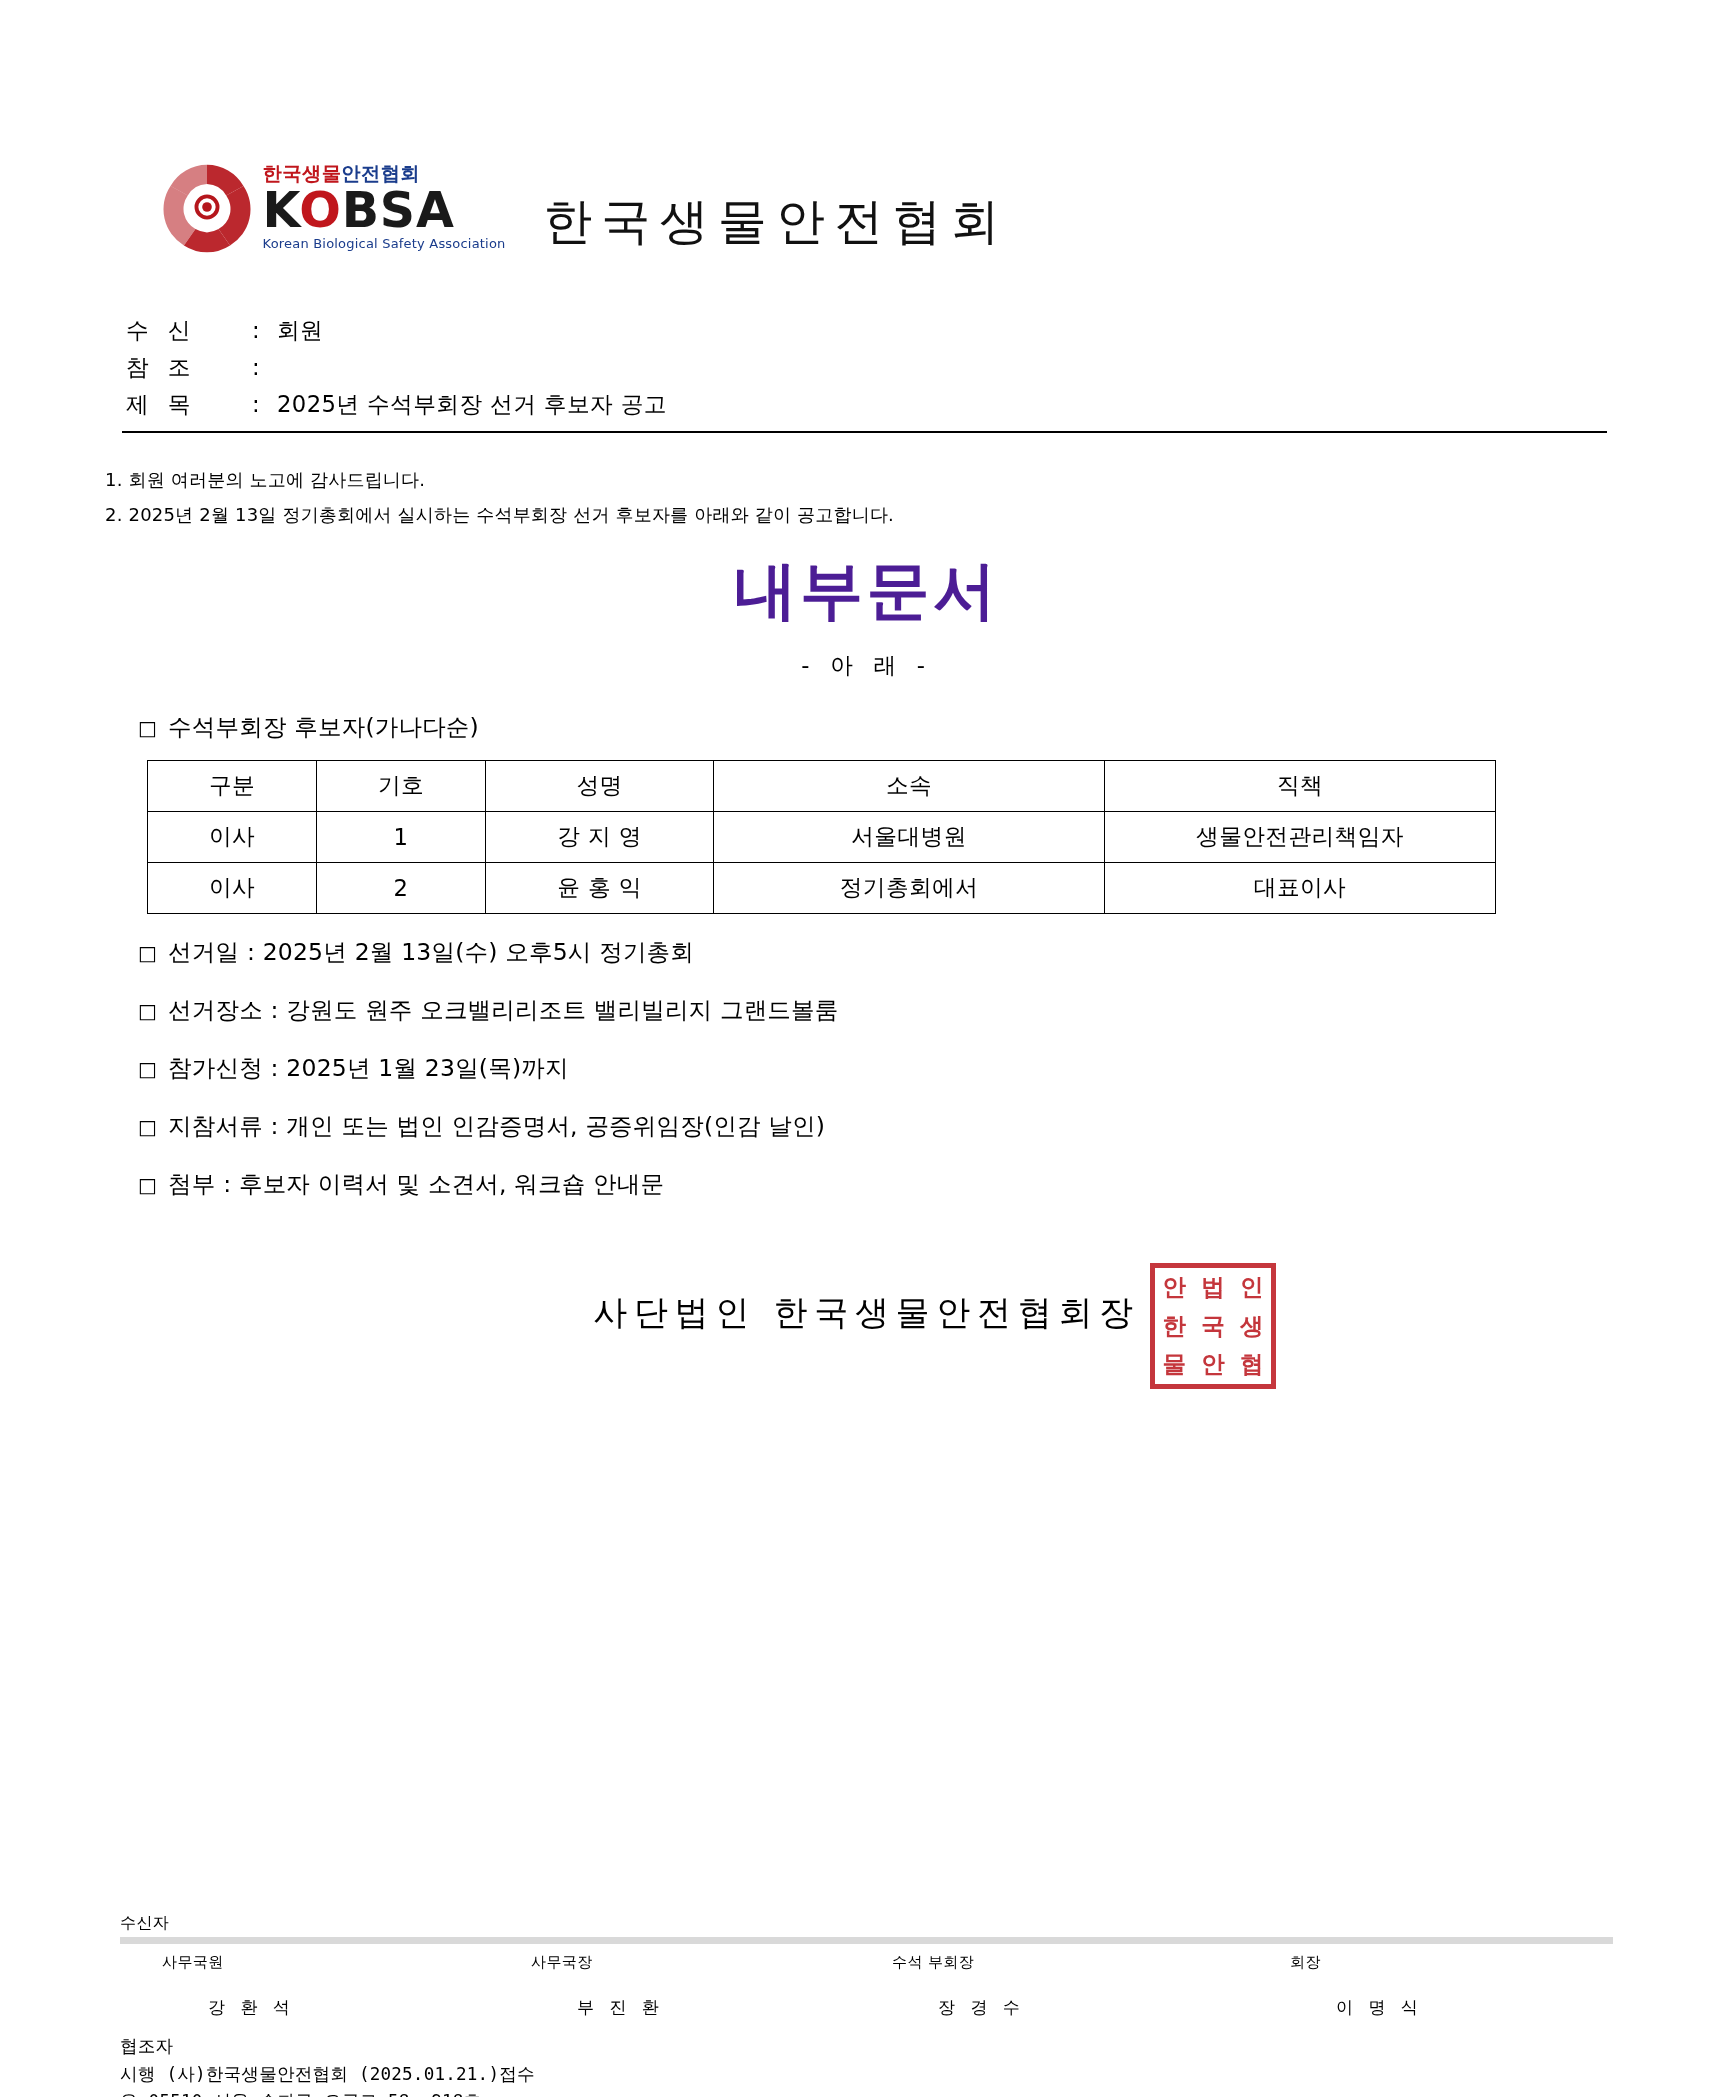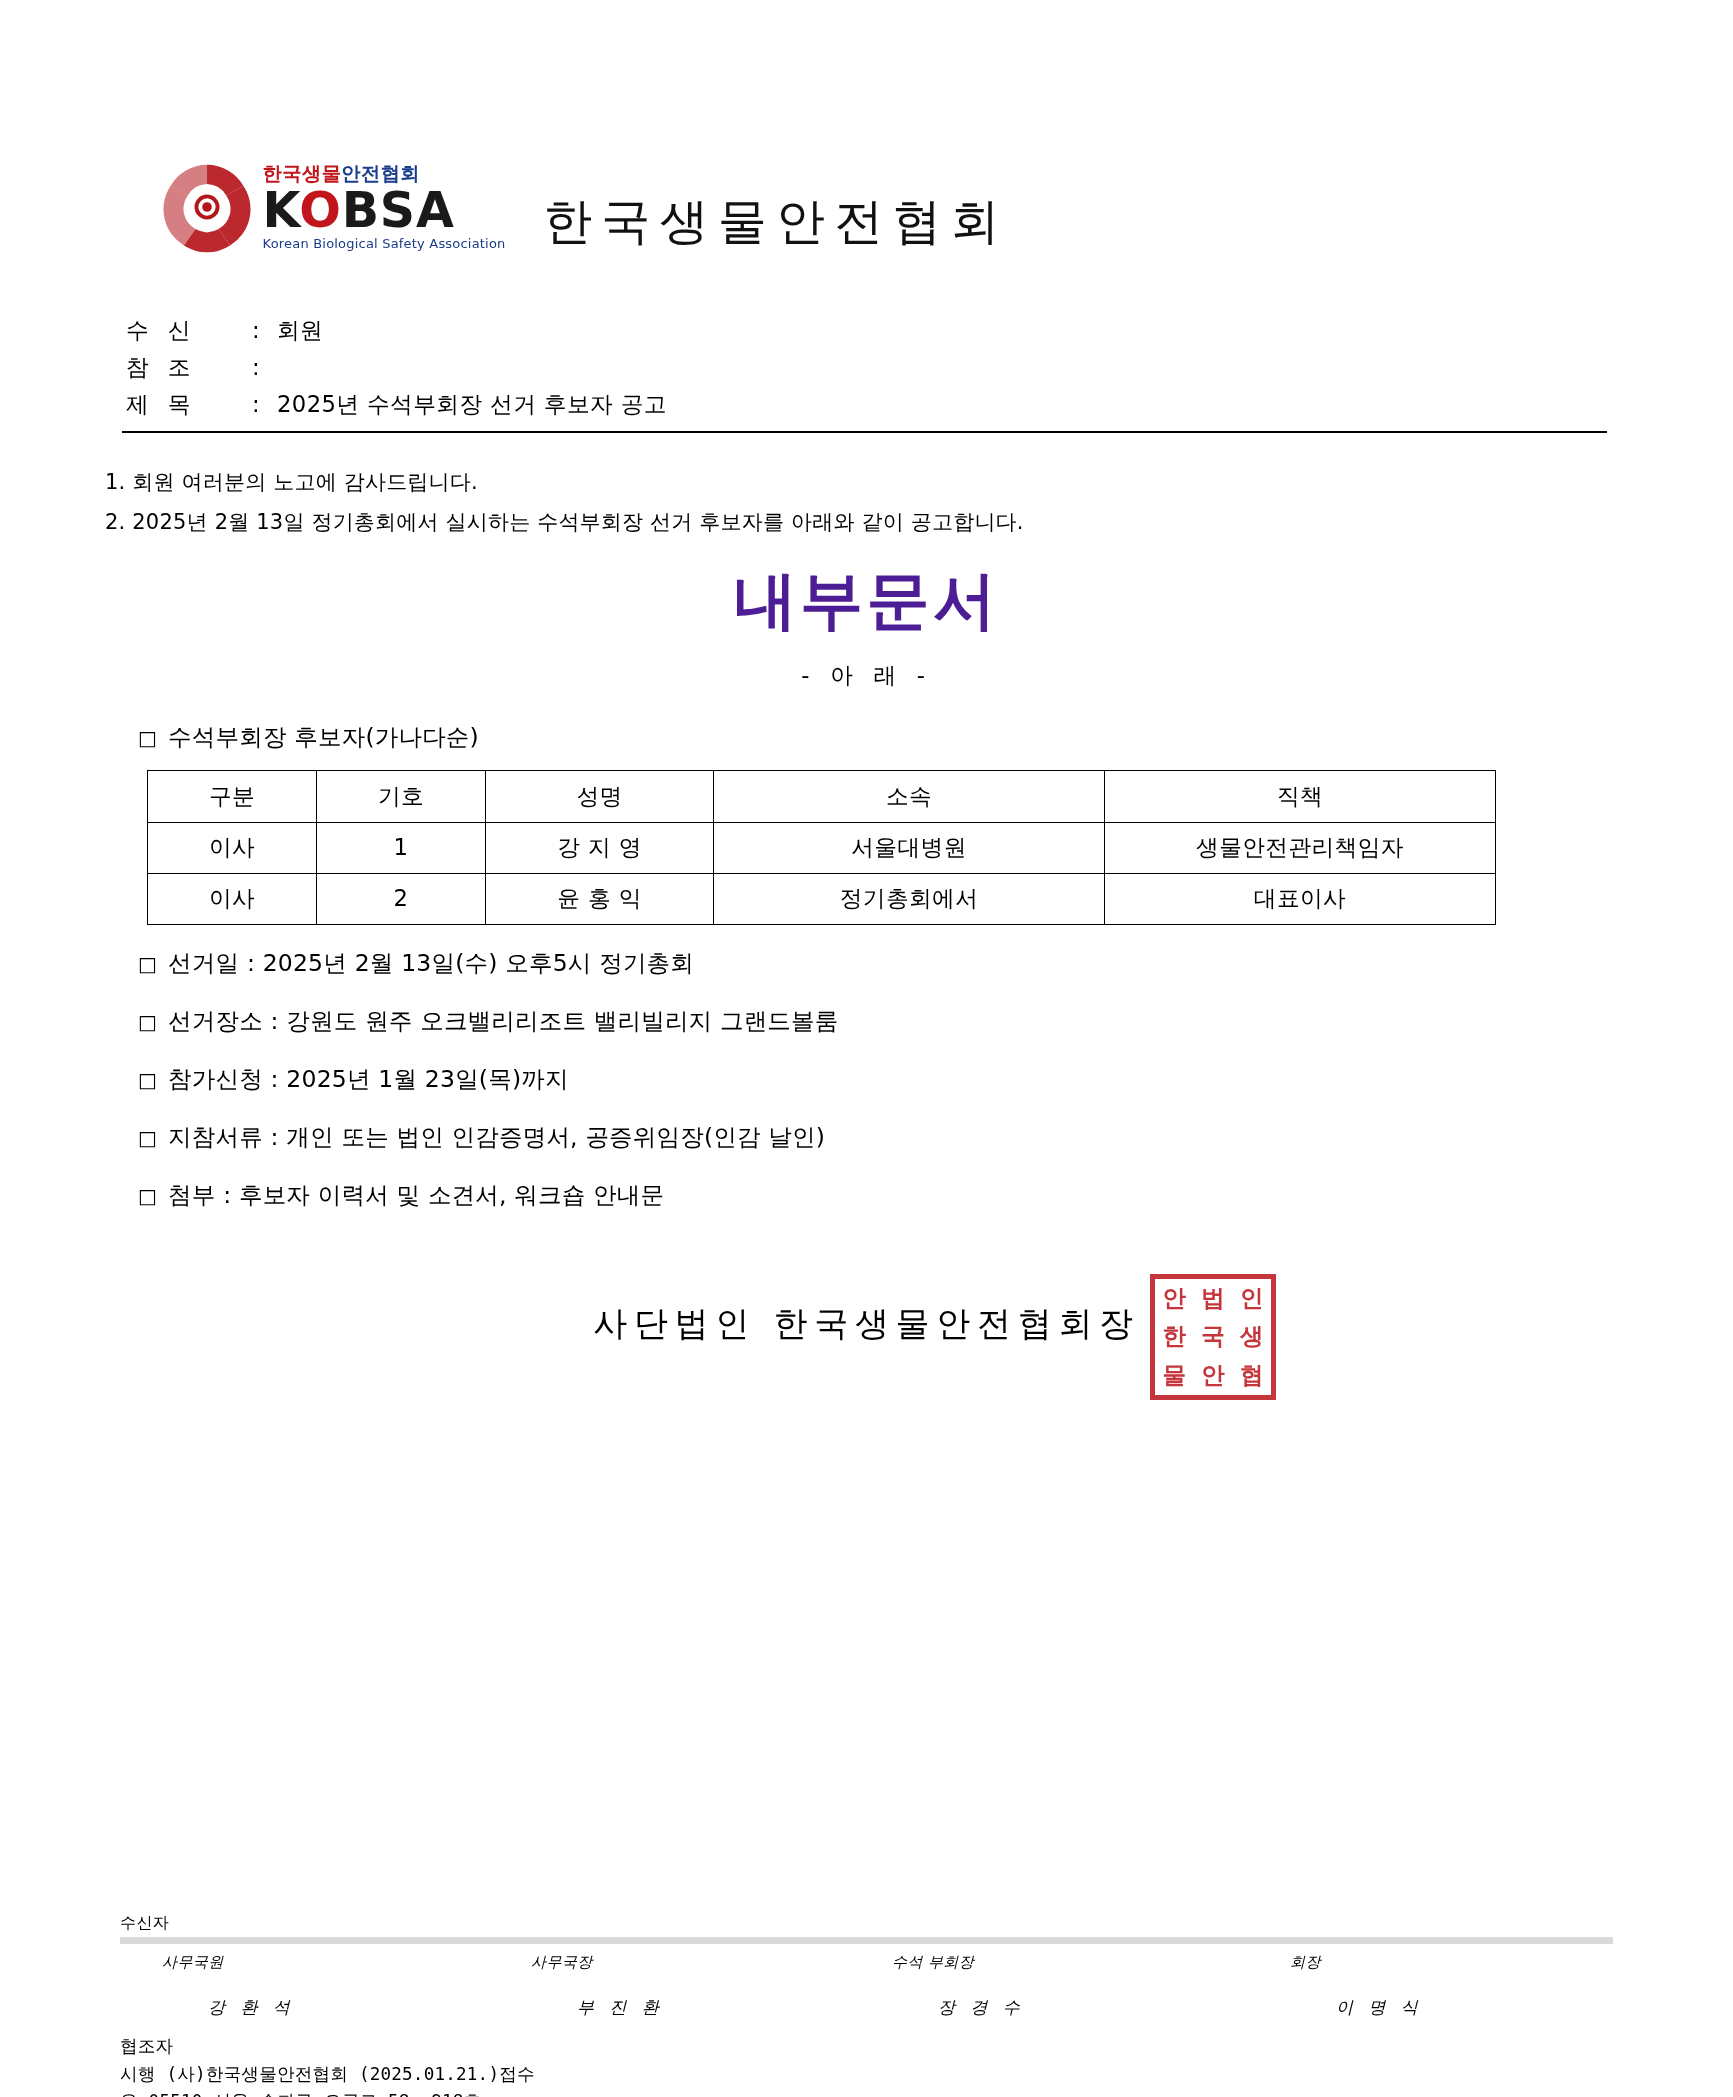--- a/index.html
+++ b/index.html
@@ -91,21 +91,21 @@
 
   .rule {
     margin: 9.2px 126px 0 122px;
     height: 1.7px;
     background: #000000;
   }
 
   
   .body-paras {
     margin: 31px 109px 0 105px;
-    font-size: 21px;
+    font-size: 18px;
     line-height: 1.78;
     letter-spacing: 0.2px;
   }
   .para { margin-bottom: 2.5px; }
 
   
   .watermark {
     text-align: center;
     margin-top: 17px;
     font-size: 63px;
@@ -206,21 +206,20 @@
   }
   .f-bar {
     margin: 3.4px 120px 0 120px;
     height: 6.7px;
     background: #d9d9d9;
   }
   .approvals {
     position: relative;
     margin: 9.2px 120px 0 120px;
     height: 80px;
-    font-style: italic;
   }
   .appr {
     position: absolute;
     font-size: 15px;
     letter-spacing: 0.4px;
   }
   .appr .role { display: block; }
   .appr .person {
     display: block;
     margin-top: 24px;

